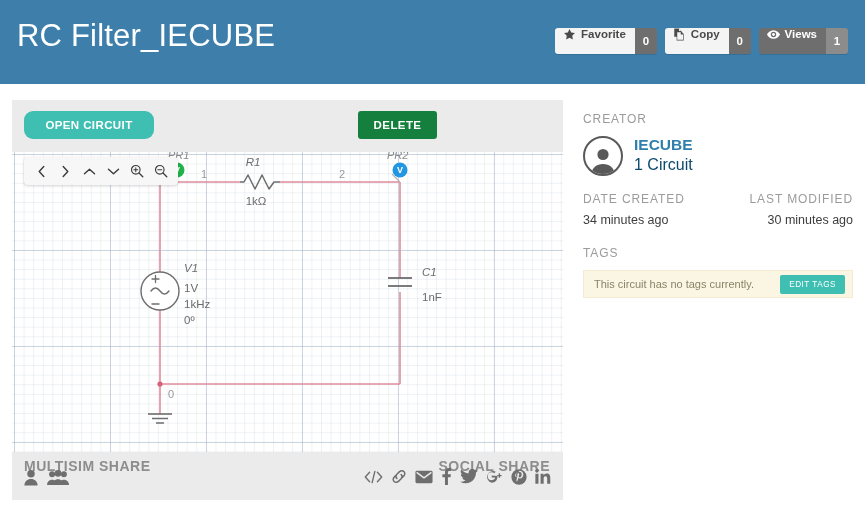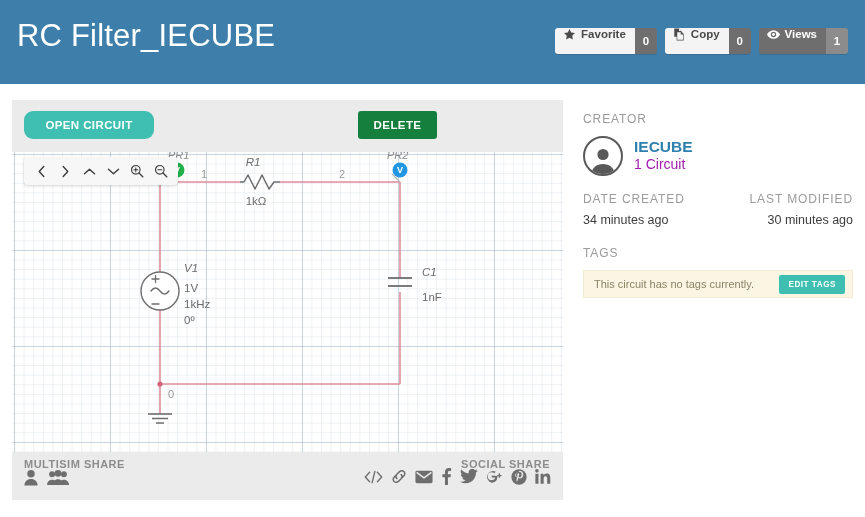--- a/index.html
+++ b/index.html
@@ -97,21 +97,21 @@
   .nav-ic svg { display: block; }
 
   .circuit { position: absolute; left: 0; top: 0; width: 551px; height: 300px; }
 
   
   .share-bar {
     position: absolute; left: 0; bottom: 0; width: 551px; height: 48px;
     background: #ebebeb;
   }
   .share-cap {
-    position: absolute; font-size: 11px; font-weight: bold; color: #8d8d8d;
+    position: absolute; font-size: 14px; font-weight: bold; color: #8d8d8d;
     letter-spacing: 0.5px;
   }
   .cap-left { left: 12px; top: 6px; }
   .cap-right { right: 13px; top: 6px; }
   .share-left-icons {
     position: absolute; left: 11px; top: 17px; display: flex; gap: 8px; align-items: center;
   }
   .share-right-icons {
     position: absolute; right: 11px; top: 16px; display: flex; gap: 8px; align-items: center;
   }
@@ -124,34 +124,34 @@
     font-size: 12px; font-weight: normal; color: #9b9b9b;
     letter-spacing: 0.9px; text-transform: uppercase;
   }
   .creator-row { display: flex; align-items: center; gap: 11px; margin-top: 10px; }
   .avatar {
     width: 40px; height: 40px; border-radius: 50%;
     border: 2px solid #595959; display: flex; align-items: flex-end; justify-content: center;
     overflow: hidden; background: #fff; flex: 0 0 auto;
   }
   .creator-name { font-size: 15.5px; color: #2e7fad; font-weight: bold; line-height: 1.15; }
-  .creator-sub { font-size: 14px; color: #a21caf; line-height: 1.35; }
+  .creator-sub { font-size: 16px; color: #0c4a6e; line-height: 1.35; }
   .meta-row { display: flex; margin-top: 16px; }
   .meta-col { width: 50%; }
   .meta-col.right { text-align: right; }
   .meta-val { font-size: 12.5px; color: #3d3d3d; margin-top: 7px; }
   .tags-cap { margin-top: 19px; display: block; }
   .tags-box {
     margin-top: 10px; background: #fbf6e3; border: 1px solid #f3ecd4;
     height: 28px; display: flex; align-items: center; justify-content: space-between;
     padding: 0 7px 0 10px;
   }
   .tags-text { font-size: 11px; color: #8a8368; }
   .btn-edit-tags {
-    background: #3fbfb1; color: #fff; font-size: 8.2px; font-weight: bold;
+    background: #3fbfb1; color: #fff; font-size: 8.2px; font-weight: normal;
     letter-spacing: 0.5px; border-radius: 2px; padding: 5px 9px; cursor: pointer; text-align: center;
   }
 </style>
 </head>
 <body>
 
 <div id="page">
 
   <div class="header">
     <div class="header-title">RC Filter_IECUBE</div>

